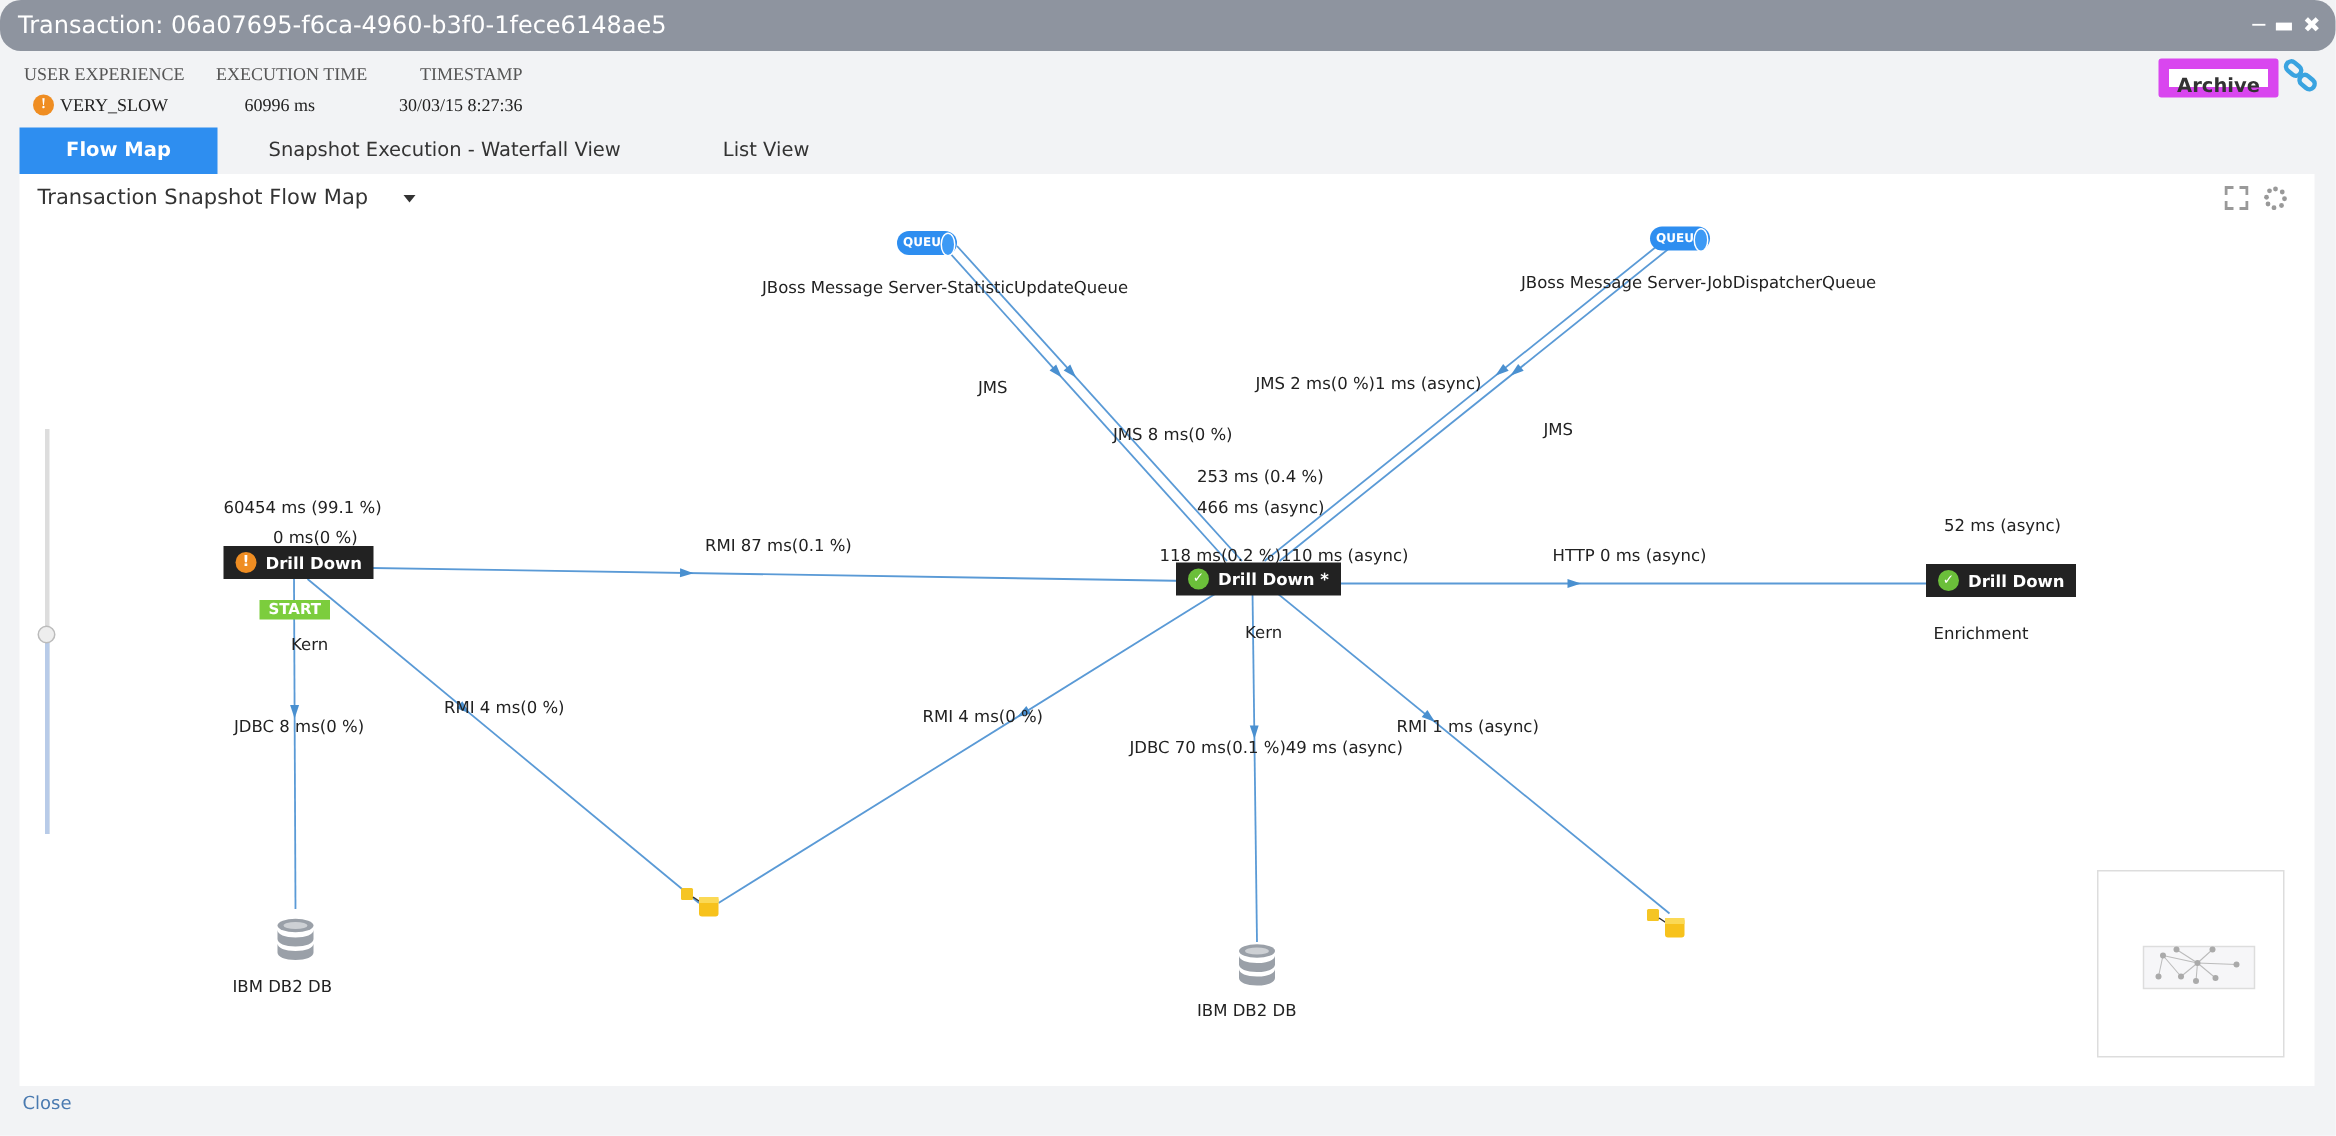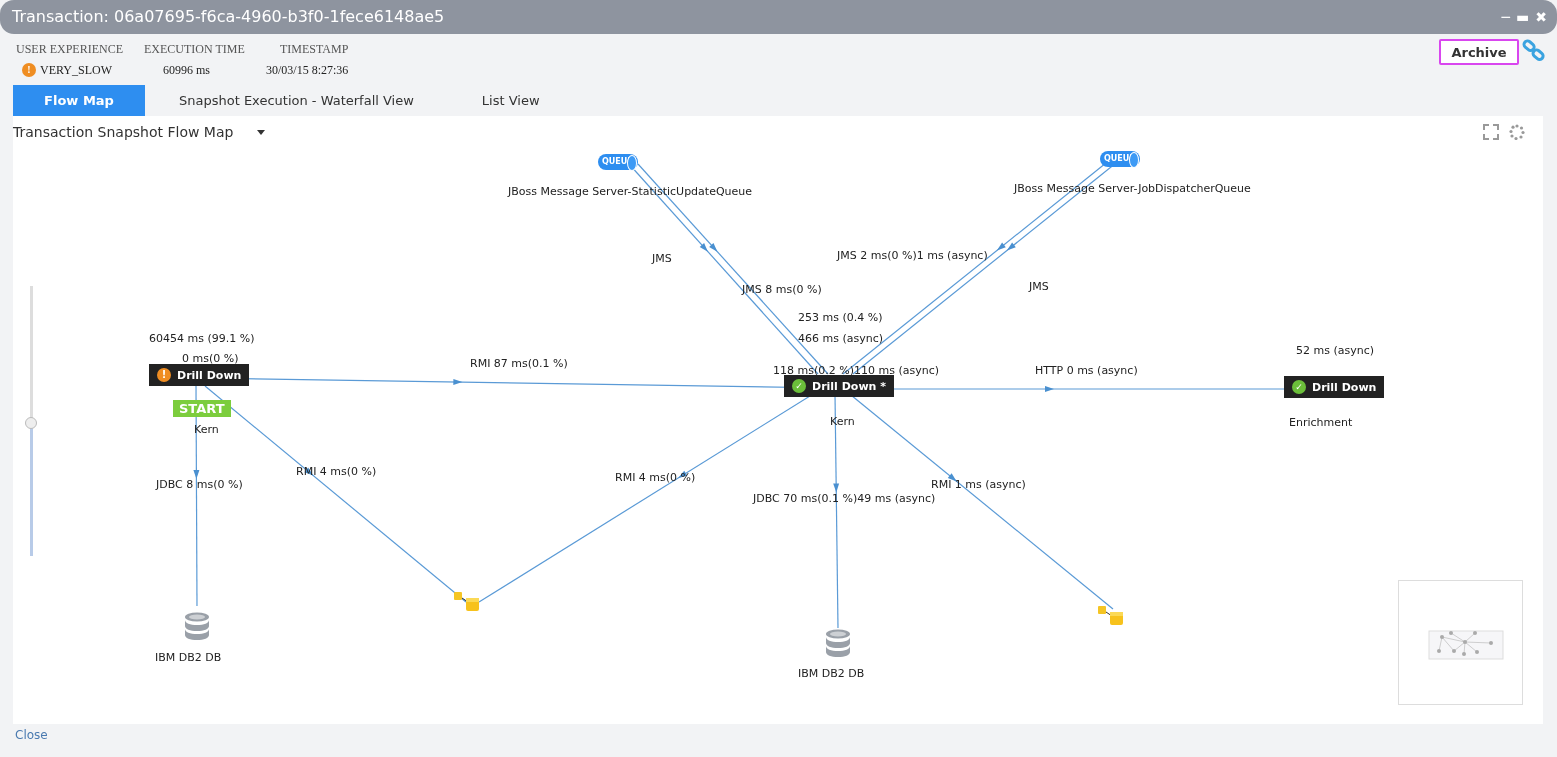--- a/index.html
+++ b/index.html
@@ -6,39 +6,39 @@
   html, body { width: 1557px; height: 757px; overflow: hidden; background: #f2f3f5; font-family: "DejaVu Sans", "Liberation Sans", sans-serif; color: #222; }
   .titlebar { position: absolute; left: 0; top: 0; width: 1557px; height: 34px; background: #8e949f; color: #fff; font-size: 16px; line-height: 34px; padding-left: 12px; border-radius: 14px; }
   .win-ctrls { position: absolute; right: 10px; top: 0; height: 34px; display: flex; align-items: center; gap: 6px; }
   .win-ctrls span { color: #fff; font-size: 14px; font-weight: bold; cursor: pointer; }
   .summary { position: absolute; top: 40px; left: 0; width: 100%; height: 44px; font-family: Liberation Serif, serif; }
   .col { position: absolute; font-size: 12px; }
   .col .hd { color: #555; text-transform: uppercase; letter-spacing: 0; height: 20px; line-height: 18px; }
   .col .vl { color: #222; height: 20px; line-height: 24px; display: flex; align-items: center; gap: 4px; }
   .warn-dot { display: inline-block; width: 14px; height: 14px; border-radius: 50%; background: #ef8d22; color: #fff; font-size: 10px; font-weight: bold; text-align: center; line-height: 14px; }
   .redacted { display: inline-block; width: 150px; height: 14px; background: #fff; border-radius: 2px; }
-  .archive-btn { position: absolute; left: 1439px; top: 39px; width: 80px; height: 26px; background: #fff; border: 2px solid #d946ef; border-radius: 2px; font-size: 13px; font-weight: bold; color: #333; text-align: center; line-height: 24px; cursor: pointer; }
+  .archive-btn { position: absolute; left: 1439px; top: 39px; width: 80px; height: 26px; background: #fff; border: 7px solid #d946ef; border-radius: 2px; font-size: 13px; font-weight: bold; color: #333; text-align: center; line-height: 24px; cursor: pointer; }
   .link-icon { position: absolute; left: 1522px; top: 38px; width: 24px; height: 24px; cursor: pointer; }
   .tabs { position: absolute; top: 85px; left: 13px; height: 31px; display: flex; }
   .tab { height: 31px; line-height: 31px; font-size: 13px; color: #333; padding: 0 34px; cursor: pointer; }
   .tab.active { background: #2e8ef0; color: #fff; font-weight: bold; width: 132px; padding: 0; text-align: center; }
   .panel { position: absolute; left: 13px; top: 116px; width: 1530px; height: 608px; background: #fff; }
-  .panel-title { position: absolute; left: 0; top: 8px; font-size: 14px; color: #333; display: flex; align-items: center; gap: 24px; cursor: pointer; }
+  .panel-title { position: absolute; left: 12px; top: 8px; font-size: 14px; color: #333; display: flex; align-items: center; gap: 24px; cursor: pointer; }
   .caret { width: 0; height: 0; border-left: 4px solid transparent; border-right: 4px solid transparent; border-top: 5px solid #333; }
   .panel-tools { position: absolute; right: 18px; top: 8px; display: flex; gap: 10px; }
   .panel-tools span { width: 16px; height: 16px; display: inline-block; cursor: pointer; }
   .zoom-slider { position: absolute; left: 15px; top: 170px; width: 6px; height: 270px; }
   .zoom-track { position: absolute; left: 2px; top: 0; width: 3px; height: 270px; background: #ddd; }
   .zoom-fill { position: absolute; left: 2px; top: 137px; width: 3px; height: 133px; background: #b8cbe8; }
   .zoom-knob { position: absolute; left: -3px; top: 131px; width: 12px; height: 12px; border-radius: 50%; background: #eee; border: 1px solid #bbb; cursor: pointer; }
   svg.flow { position: absolute; left: 0; top: 0; }
   .lbl { position: absolute; font-size: 11px; color: #222; white-space: nowrap; }
   .drill { position: absolute; height: 22px; background: #222; color: #fff; font-size: 11px; font-weight: bold; display: flex; align-items: center; gap: 6px; padding: 0 8px; cursor: pointer; }
   .ok-dot { width: 14px; height: 14px; border-radius: 50%; background: #6bbf3a; color: #fff; font-size: 9px; text-align: center; line-height: 14px; }
-  .start { position: absolute; background: #7ccd3d; color: #fff; font-size: 13px; font-weight: bold; padding: 1px 6px; }
+  .start { position: absolute; background: #7ccd3d; color: #fff; font-size: 10px; font-weight: bold; padding: 1px 6px; }
   .queue { position: absolute; width: 40px; height: 16px; background: #2e8ef0; border-radius: 8px; color: #fff; font-size: 8px; font-weight: bold; line-height: 16px; padding-left: 4px; }
   .queue::after { content: ""; position: absolute; right: 1px; top: 1px; width: 8px; height: 14px; border-radius: 50%; border: 1px solid #fff; background: #3d9af5; }
   .db { position: absolute; width: 26px; height: 32px; }
   .cube { position: absolute; width: 28px; height: 22px; }
   .minimap { position: absolute; left: 1385px; top: 464px; width: 125px; height: 125px; border: 1px solid #ddd; background: #fff; }
   .close-link { position: absolute; left: 15px; top: 728px; font-size: 12px; color: #4a7ab0; cursor: pointer; }
 </style>
 </head>
 <body>
 

